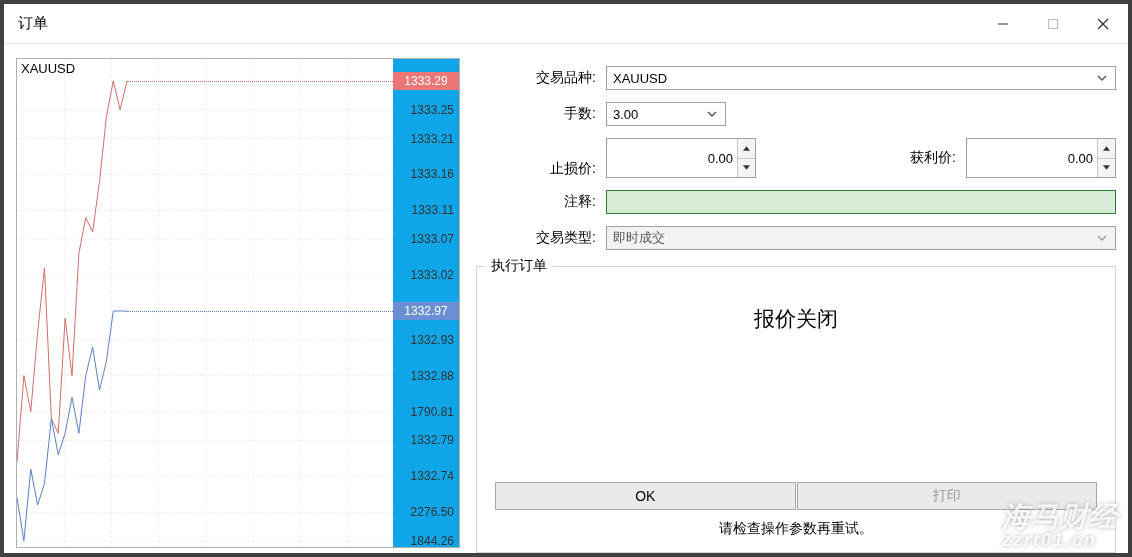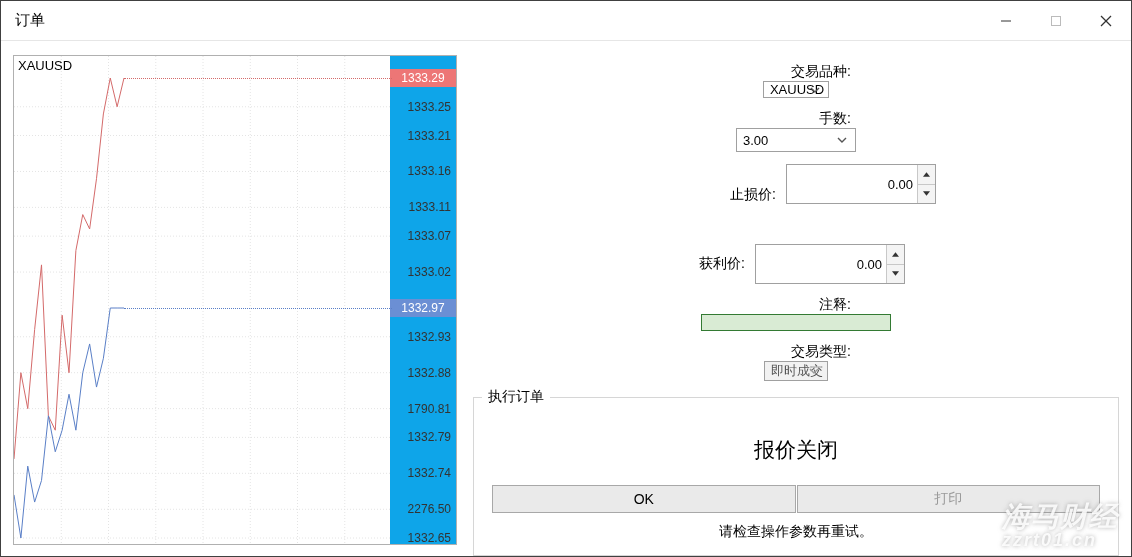--- a/index.html
+++ b/index.html
@@ -8,21 +8,21 @@
       font-size: 13px;
       background: #f0f0f0;
       width: 1132px;
       height: 557px;
       overflow: hidden;
     }
     .window {
       width: 1132px;
       height: 557px;
       background: #ffffff;
-      border: 1px solid #404040;
+      border: 4px solid #404040;
       display: flex;
       flex-direction: column;
     }
     .titlebar {
       height: 40px;
       display: flex;
       align-items: center;
       justify-content: space-between;
       padding: 0 0 0 14px;
       background: #ffffff;
@@ -104,21 +104,20 @@
       flex: 1;
       display: flex;
       flex-direction: column;
       padding-top: 8px;
     }
     .form-row {
       display: flex;
       align-items: center;
       margin-bottom: 12px;
       min-height: 24px;
-      flex-direction: column;
     }
     .form-label {
       width: 130px;
       text-align: right;
       padding-right: 10px;
       color: #000;
       font-size: 14px;
     }
     .form-label-sm { width: 68px; }
     .combo, .dropdown {
@@ -304,21 +303,21 @@
             <div class="ylabel" style="top: 115.437px;">1333.16</div>
             <div class="ylabel" style="top: 151.375px;">1333.11</div>
             <div class="ylabel" style="top: 180.125px;">1333.07</div>
             <div class="ylabel" style="top: 216.062px;">1333.02</div>
             <div class="ylabel" style="top: 280.75px;">1332.93</div>
             <div class="ylabel" style="top: 316.687px;">1332.88</div>
             <div class="ylabel" style="top: 352.625px;">1790.81</div>
             <div class="ylabel" style="top: 381.375px;">1332.79</div>
             <div class="ylabel" style="top: 417.312px;">1332.74</div>
             <div class="ylabel" style="top: 453.25px;">2276.50</div>
-            <div class="ylabel" style="top: 482px;">1332.65</div>
+            <div class="ylabel" style="top: 482px;">1844.26</div>
           </div>
       </div>
     </div>
 
     <div class="form-panel">
       <div class="form-row">
         <div class="form-label">交易品种:</div>
         <div class="combo full">
           <span>XAUUSD</span>
           <span class="chevron">

